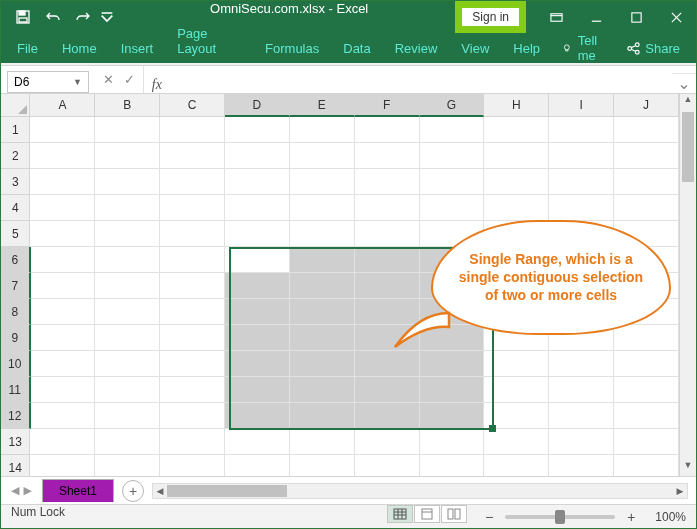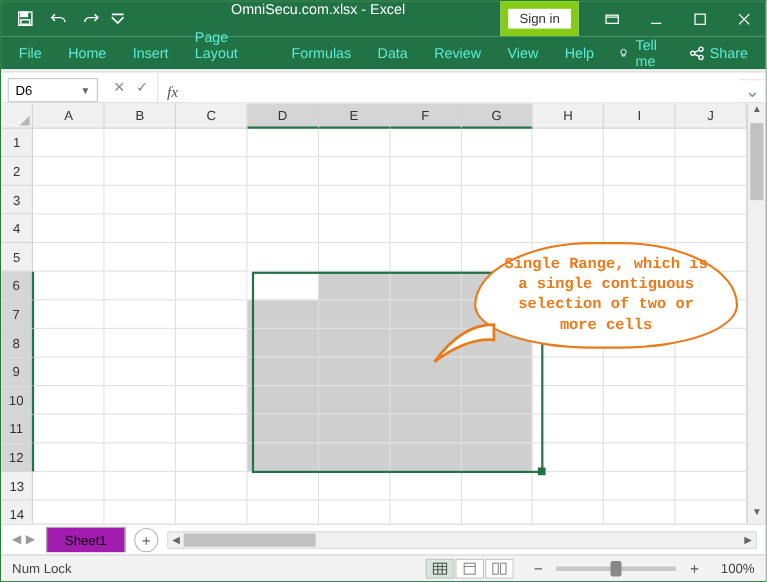--- a/index.html
+++ b/index.html
@@ -53,34 +53,34 @@
 .sel-outline { position: absolute; border: 2px solid #217346; pointer-events: none; left: 228px; top: 153px; width: 265px; height: 183px; }
 .sel-handle { position: absolute; width: 7px; height: 7px; background: #217346; right: -4px; bottom: -4px; }
 
 .vscroll { width: 17px; background: #f0f0f0; border-left: 1px solid #d4d4d4; position: relative; }
 .vscroll .thumb { position: absolute; top: 18px; left: 2px; right: 2px; height: 70px; background: #c1c1c1; }
 .vscroll .arr { position: absolute; left: 0; right: 0; height: 16px; text-align: center; font-size: 9px; color: #666; }
 .vscroll .arr.up { top: 0; } .vscroll .arr.dn { bottom: 0; }
 
 
 .callout { position: absolute; left: 430px; top: 126px; width: 240px; }
-.callout-body { border: 2.5px solid #e87b1c; border-radius: 60% 60% 60% 60%/80% 80% 55% 55%; padding: 10px 18px; background: #fff; text-align: center; font-size: 14px; font-weight: bold; color: #e87b1c; line-height: 1.3; font-family: Liberation Mono, monospace; }
+.callout-body { border: 2.5px solid #e87b1c; border-radius: 60% 60% 60% 60%/80% 80% 55% 55%; padding: 28px 18px; background: #fff; text-align: center; font-size: 14px; font-weight: bold; color: #e87b1c; line-height: 1.3; font-family: Liberation Sans, sans-serif; }
 .callout-tail { position: absolute; left: -42px; bottom: -18px; }
 
 
 .sheettabs { display: flex; align-items: center; height: 28px; background: #fff; border-top: 1px solid #d4d4d4; }
 .st-nav { display: flex; gap: 4px; padding: 0 10px; color: #9a9a9a; font-size: 11px; }
 .st-tab { border: 1px solid #aeaeae; border-bottom: none; padding: 4px 16px; font-size: 12px; background: #a21caf; }
 .st-add { width: 22px; height: 22px; border: 1px solid #b6b6b6; border-radius: 50%; display: flex; align-items: center; justify-content: center; margin-left: 8px; color: #666; font-size: 14px; }
 .hscroll { flex: 1; margin: 0 8px; height: 16px; background: #f0f0f0; border: 1px solid #dcdcdc; position: relative; }
 .hscroll .thumb { position: absolute; left: 14px; top: 1px; bottom: 1px; width: 120px; background: #c1c1c1; }
 .hscroll .arr { position: absolute; top: 0; bottom: 0; width: 14px; text-align: center; font-size: 9px; color: #666; line-height: 14px; }
 .hscroll .al { left: 0; } .hscroll .ar { right: 0; }
 
-.statusbar { height: 24px; border-top: 1px solid #d4d4d4; background: #f3f3f3; display: flex; align-items: center; font-size: 12px; color: #444; padding: 0 10px; }
+.statusbar { height: 24px; border-top: 1px solid #d4d4d4; background: #f3f3f3; display: flex; font-size: 12px; color: #444; padding: 0 10px; }
 .sb-left { flex: 1; }
 .sb-views { display: flex; gap: 1px; margin-right: 14px; }
 .sb-view { width: 26px; height: 18px; border: 1px solid #c6c6c6; display: flex; align-items: center; justify-content: center; background: #fff; }
 .sb-view.active { background: #d5e6dc; }
 .zoom { display: flex; align-items: center; gap: 8px; }
 .zslider { width: 110px; height: 4px; background: #c8c8c8; position: relative; border-radius: 2px; }
 .zslider .knob { position: absolute; left: 50%; top: -5px; width: 10px; height: 14px; background: #888; border-radius: 2px; transform: translateX(-50%); }
 .zpct { font-size: 12px; margin-left: 8px; }
 .zbtn { width: 16px; text-align: center; font-size: 14px; color: #555; }
 </style>

